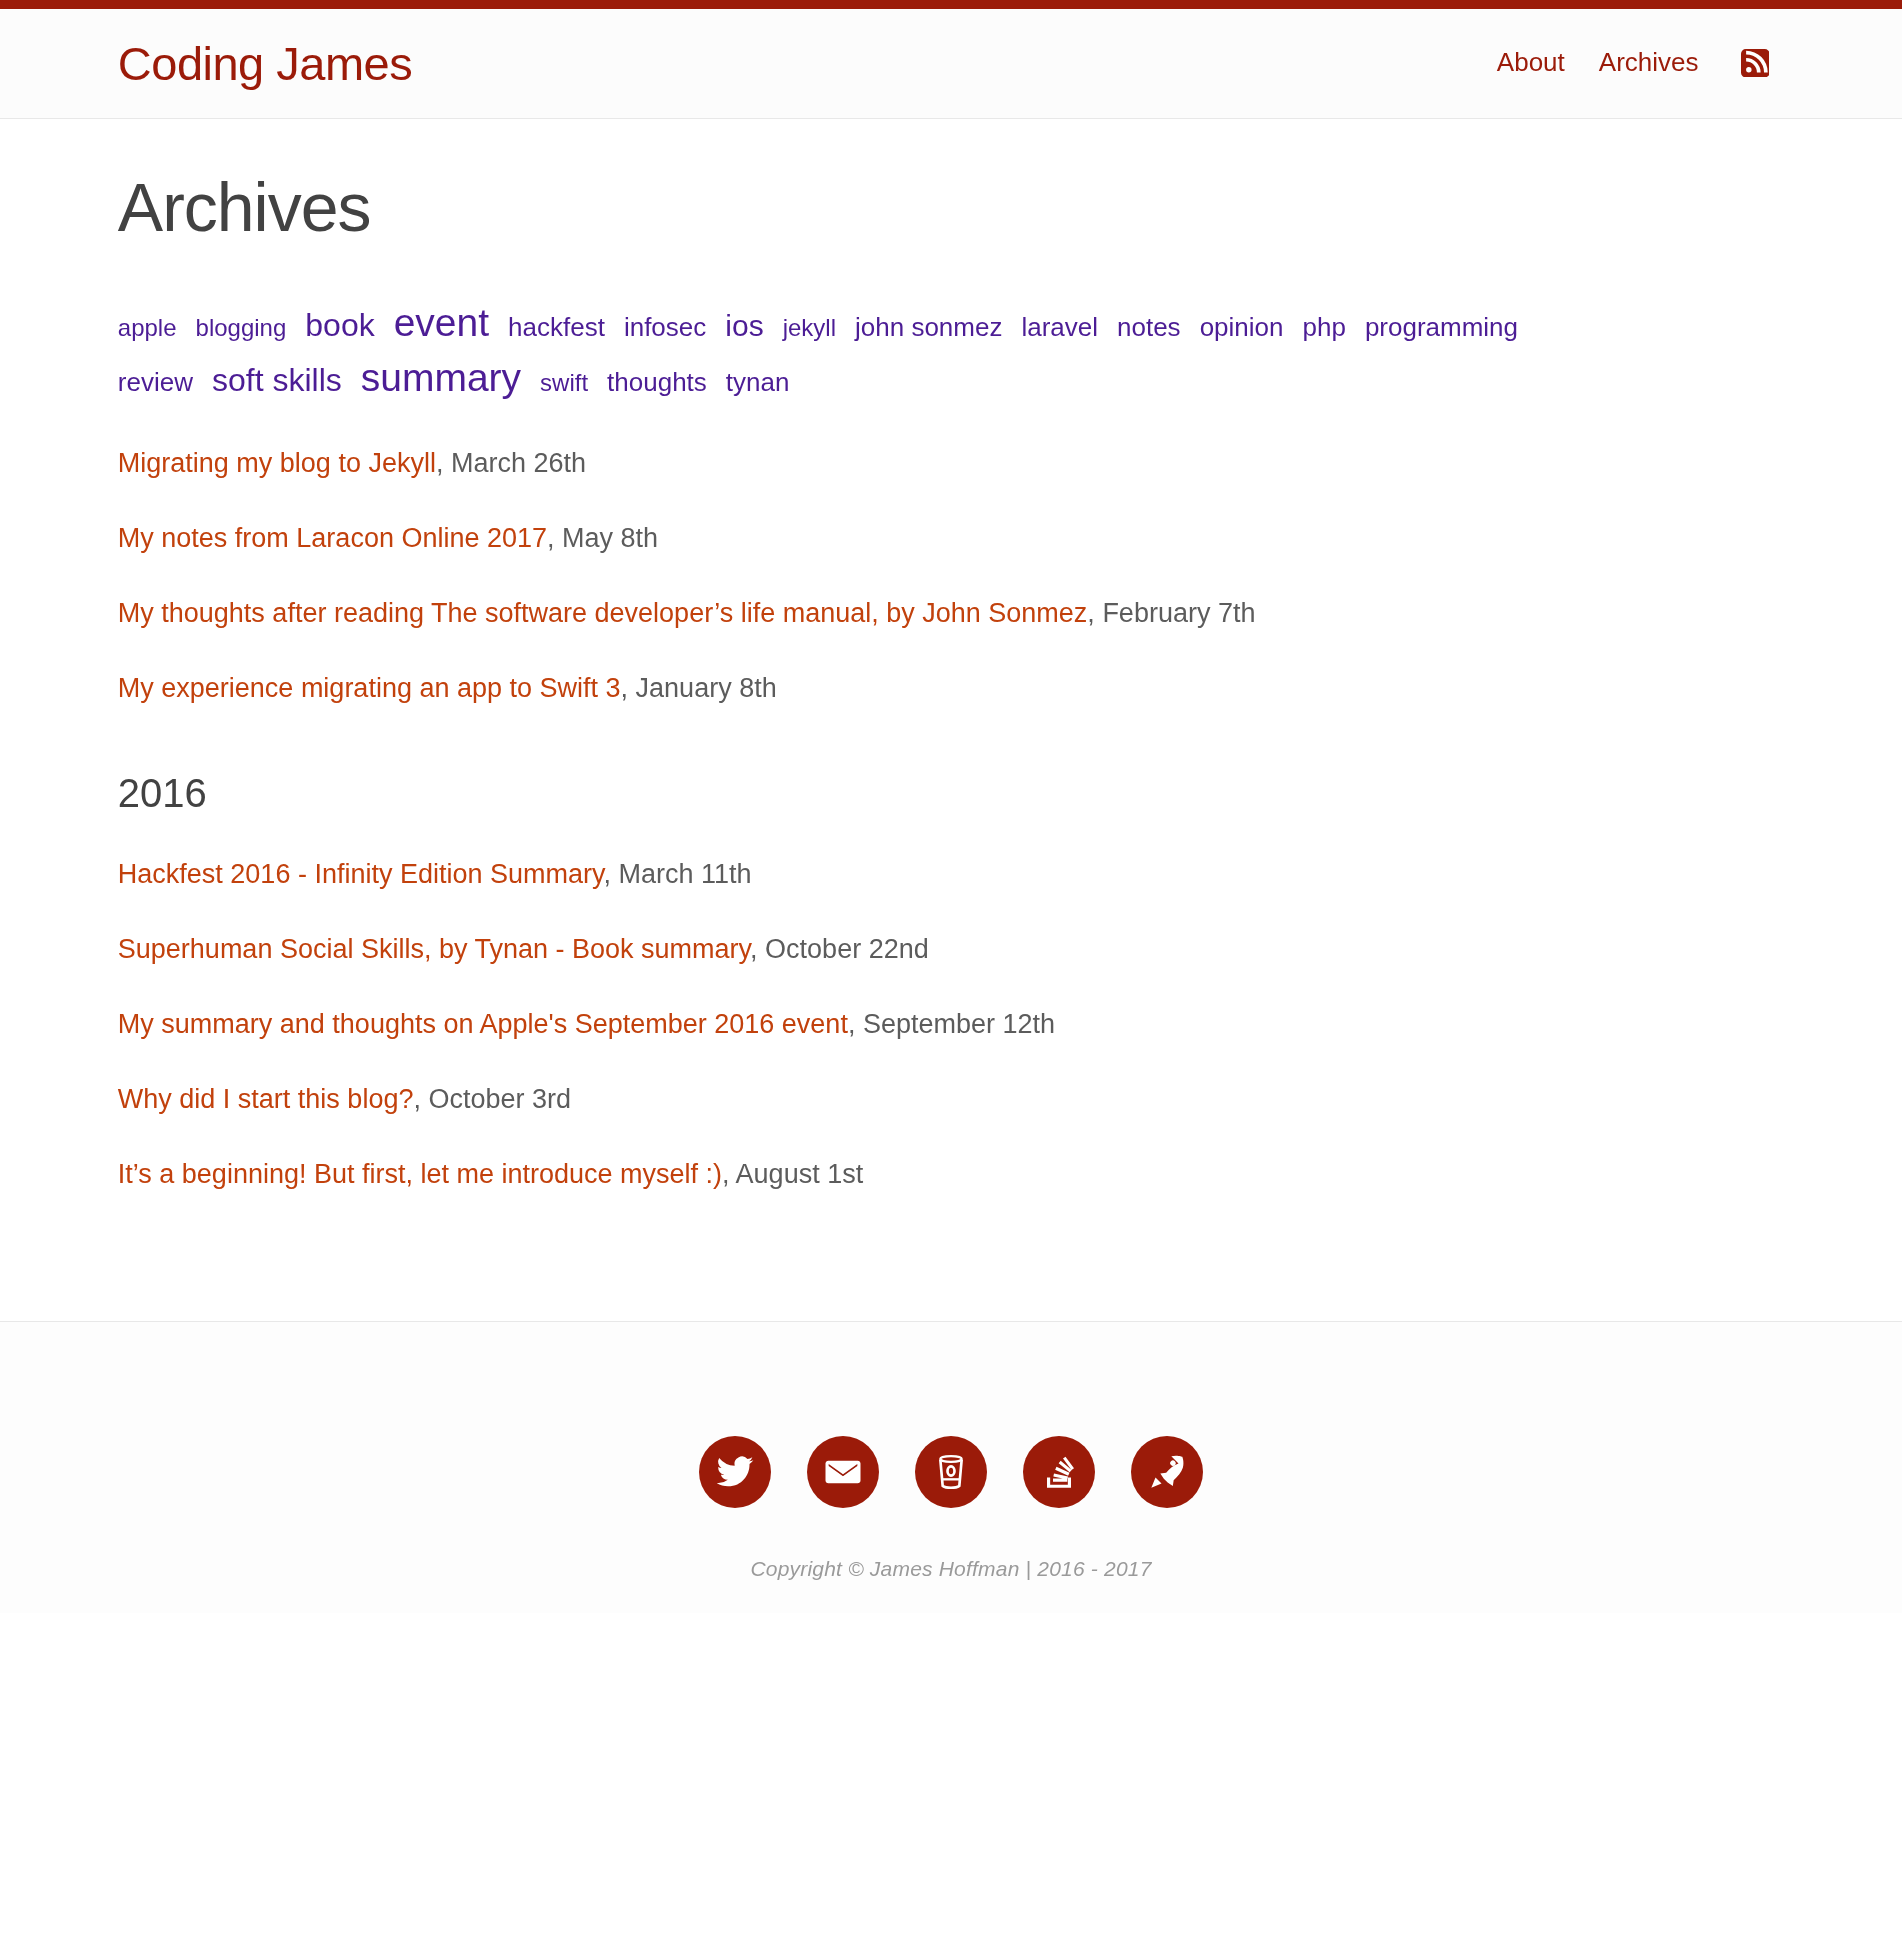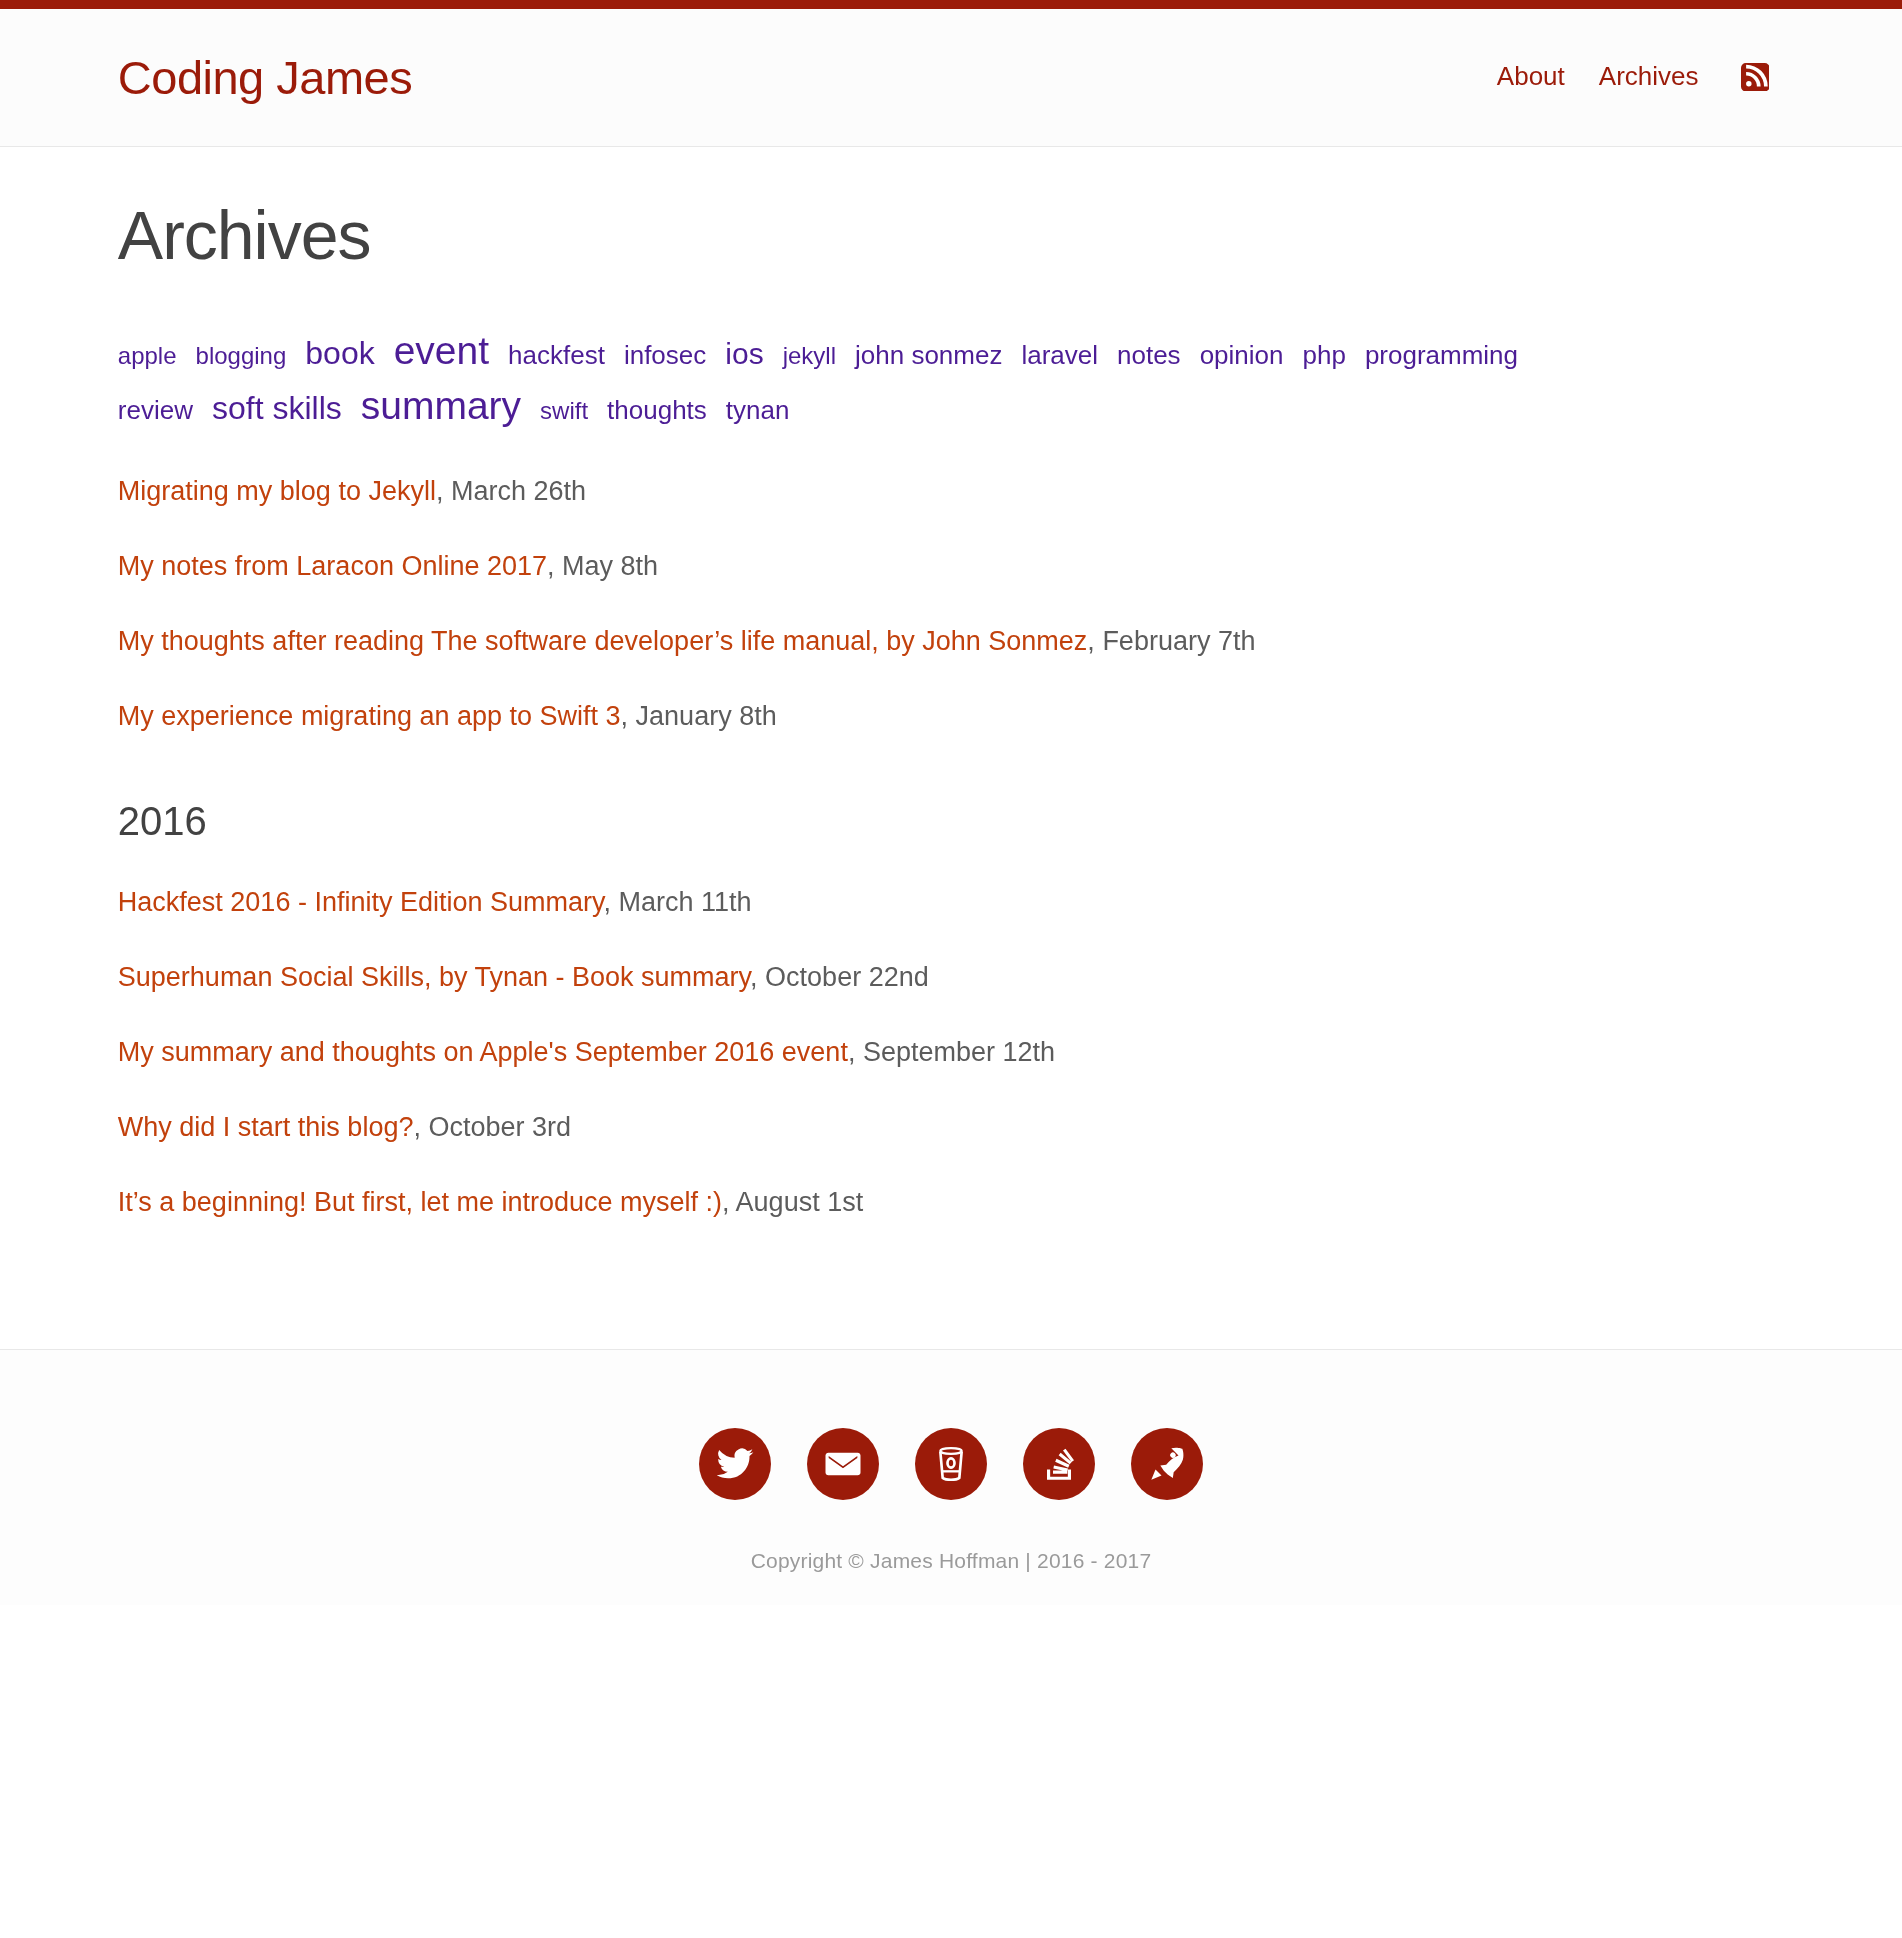--- a/index.html
+++ b/index.html
@@ -20,21 +20,21 @@
   .top-stripe {
     height: 8.6px;
     width: 100%;
     background: #9b1b09;
   }
 
   
   .site-header {
     background: #fcfcfc;
     border-bottom: 1px solid #e8e8e8;
-    height: 138px;
+    height: 110px;
     display: flex;
     align-items: center;
   }
   .header-inner {
     width: 1674px;
     margin: 0 auto;
     padding: 0 0 0 0;
     display: flex;
     align-items: center;
     justify-content: space-between;
@@ -127,21 +127,22 @@
     color: #5c5c5c;
   }
   .section-2016 .year-heading { margin-top: 63px; }
 
   .spacer-bottom { height: 129px; }
 
   
   .site-footer {
     border-top: 1px solid #e8e8e8;
     background: #fdfdfd;
-    padding: 78px 0 32px 0;
+    padding: 114px 0 32px 0;
+    font-style: italic;
   }
   .social-row {
     display: flex;
     justify-content: center;
     gap: 36px;
   }
   .social-btn {
     width: 72px;
     height: 72px;
     border-radius: 50%;

